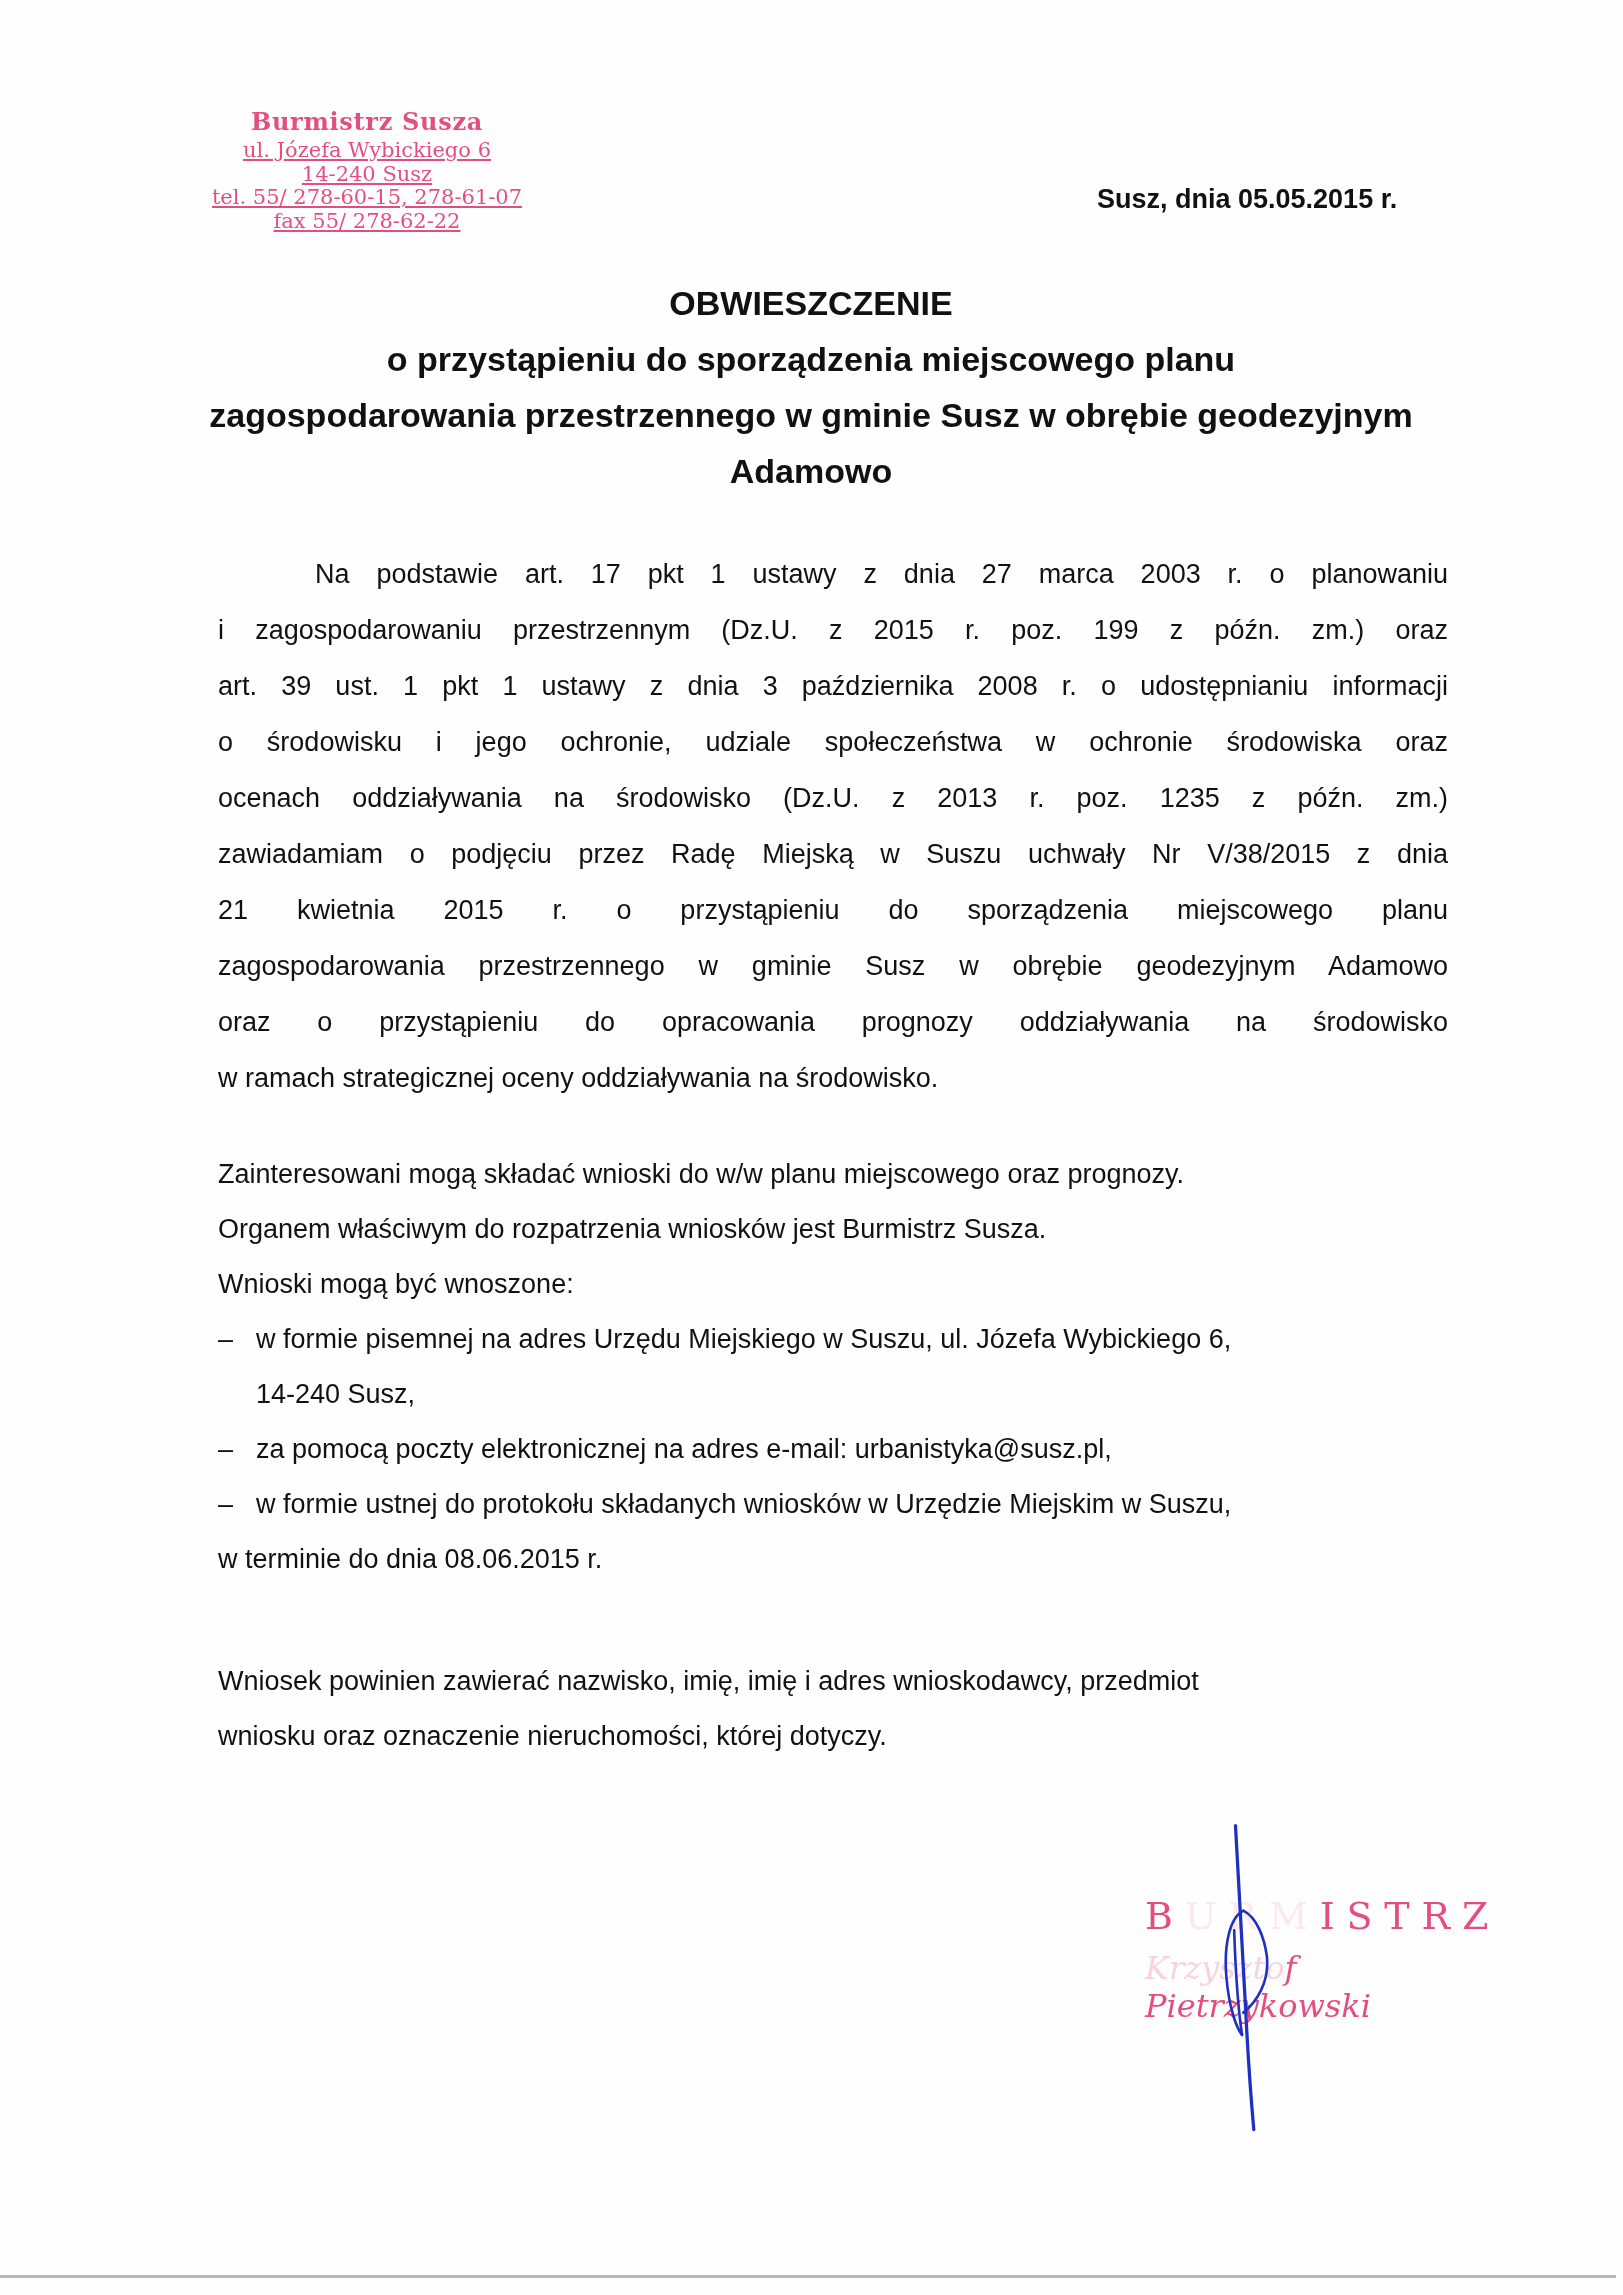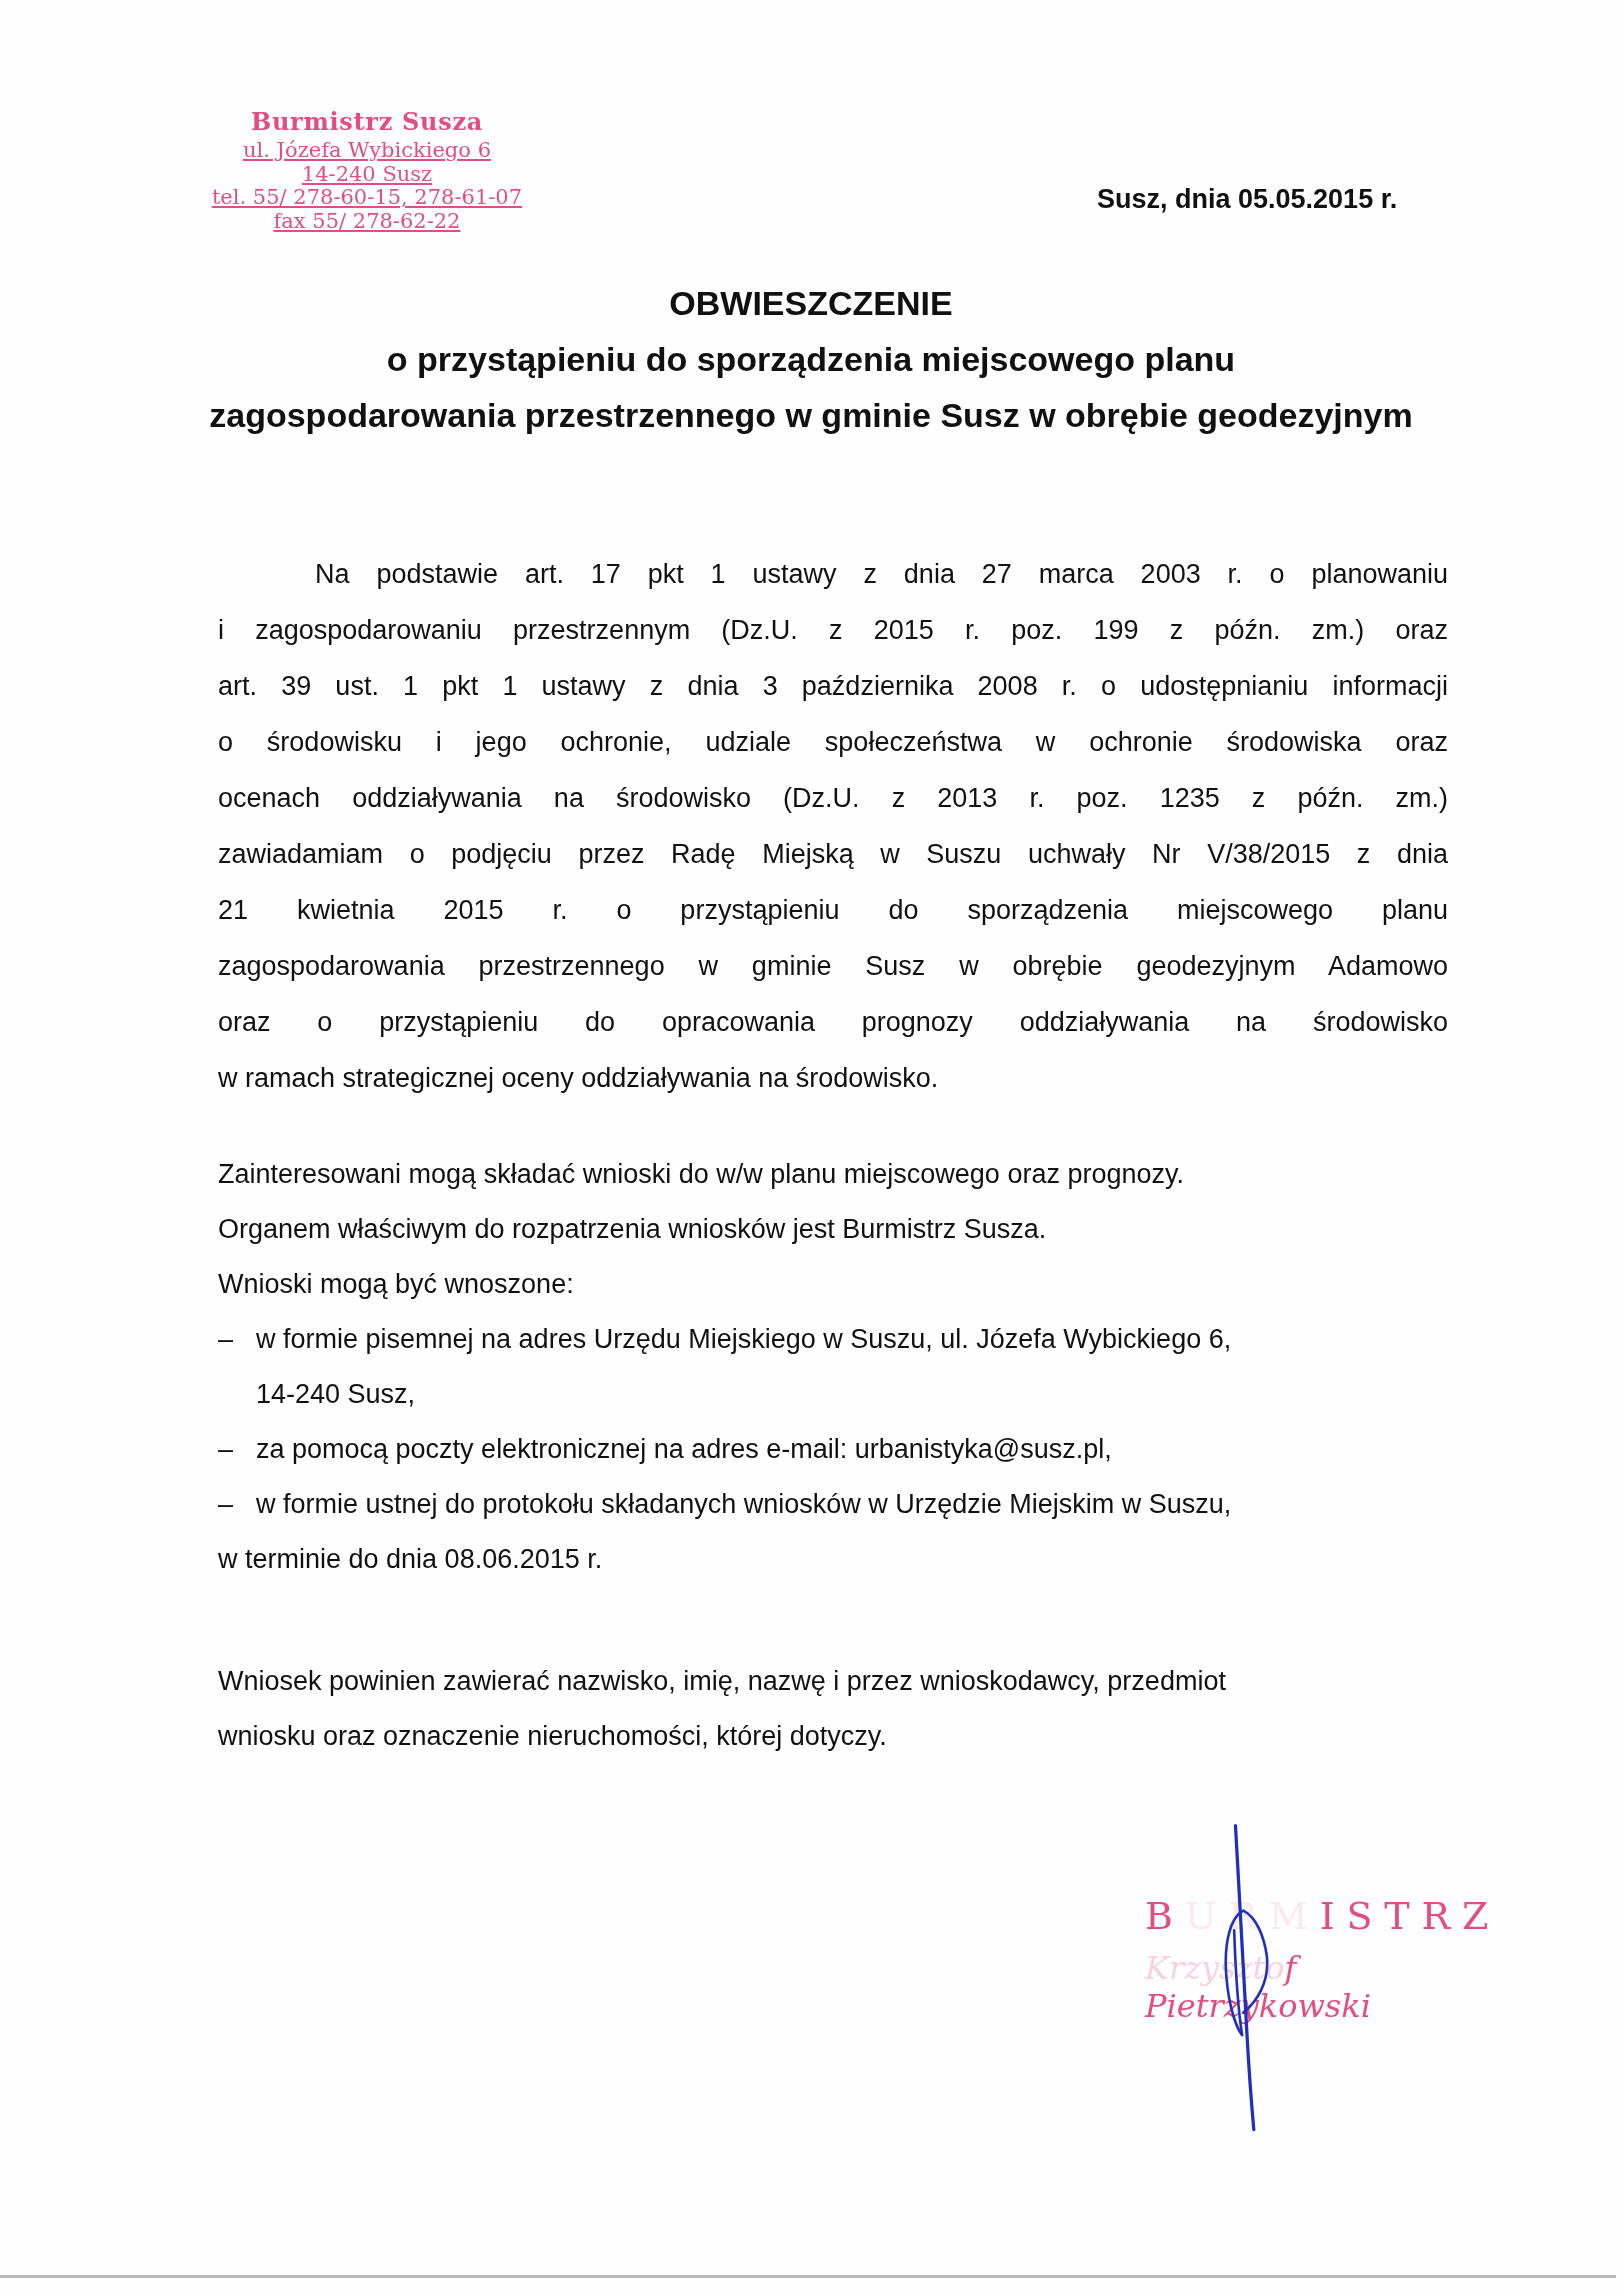--- a/index.html
+++ b/index.html
@@ -73,20 +73,21 @@
     <div class="s-line">tel. 55/ 278-60-15, 278-61-07</div>
     <div class="s-line">fax 55/ 278-62-22</div>
   </div>
 
   <div class="date-line">Susz, dnia 05.05.2015 r.</div>
 
   <div class="title-block">
     <div>OBWIESZCZENIE</div>
     <div>o przystąpieniu do sporządzenia miejscowego planu</div>
     <div>zagospodarowania przestrzennego w gminie Susz w obrębie geodezyjnym</div>
+    <div>Adamowo</div>
   </div>
 
   <div class="body-text p1">
     <span class="ln first">Na podstawie art. 17 pkt 1 ustawy z dnia 27 marca 2003 r. o planowaniu</span>
     <span class="ln">i zagospodarowaniu przestrzennym (Dz.U. z 2015 r. poz. 199 z późn. zm.) oraz</span>
     <span class="ln">art. 39 ust. 1 pkt 1 ustawy z dnia 3 października 2008 r. o udostępnianiu informacji</span>
     <span class="ln">o środowisku i jego ochronie, udziale społeczeństwa w ochronie środowiska oraz</span>
     <span class="ln">ocenach oddziaływania na środowisko (Dz.U. z 2013 r. poz. 1235 z późn. zm.)</span>
     <span class="ln">zawiadamiam o podjęciu przez Radę Miejską w Suszu uchwały Nr V/38/2015 z dnia</span>
     <span class="ln">21 kwietnia 2015 r. o przystąpieniu do sporządzenia miejscowego planu</span>
@@ -111,21 +112,21 @@
       </li>
       <li>
         <span class="dash">–</span>
         <span class="ln">w formie ustnej do protokołu składanych wniosków w Urzędzie Miejskim w Suszu,</span>
       </li>
     </ul>
     <span class="ln">w terminie do dnia 08.06.2015 r.</span>
   </div>
 
   <div class="body-text p3">
-    <span class="ln">Wniosek powinien zawierać nazwisko, imię, nazwę i przez wnioskodawcy, przedmiot</span>
+    <span class="ln">Wniosek powinien zawierać nazwisko, imię, imię i adres wnioskodawcy, przedmiot</span>
     <span class="ln">wniosku oraz oznaczenie nieruchomości, której dotyczy.</span>
   </div>
 
   <div class="sig-stamp">
     <div class="sig-title"><span>B</span><span class="faded">URM</span><span>ISTRZ</span></div>
     <div class="sig-person"><span class="faded">Krzyszto</span><span>f Pietrzykowski</span></div>
   </div>
 
   <svg class="signature" viewBox="0 0 160 480">
     <path d="M28 10 C 34 120, 40 220, 44 300 C 48 380, 52 430, 56 475" fill="none" stroke="#1f2fc0" stroke-width="5" stroke-linecap="round"></path>

